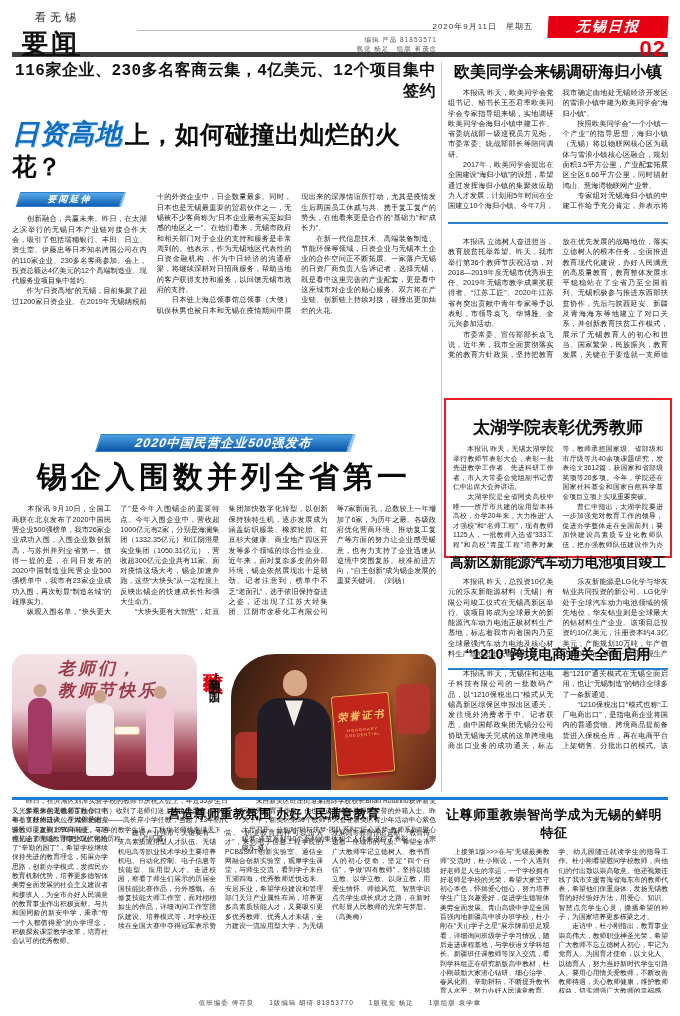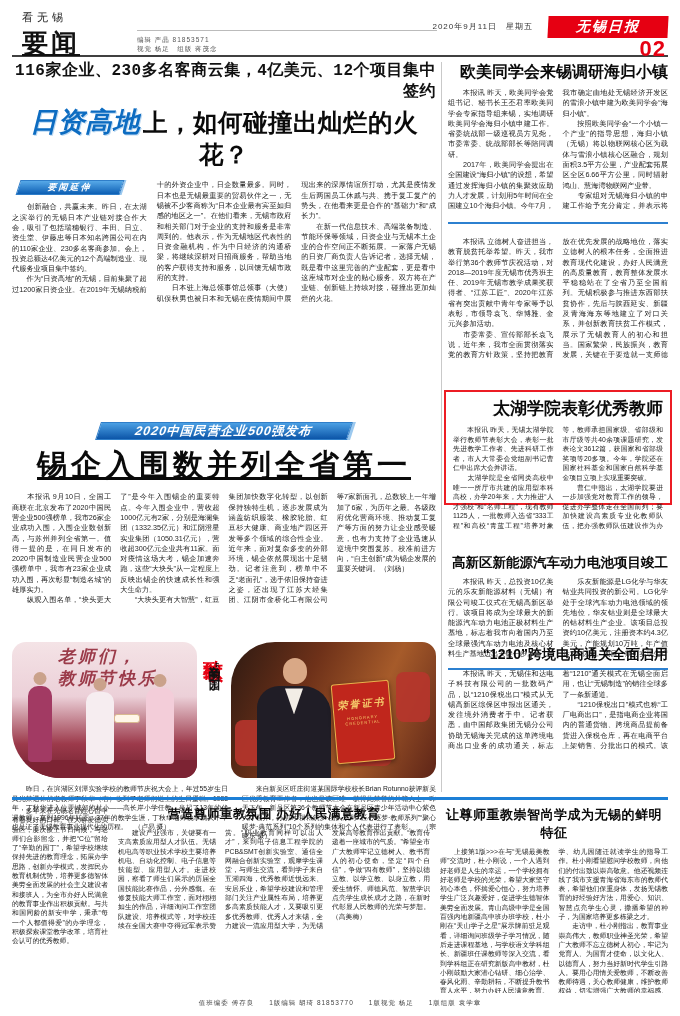--- a/index.html
+++ b/index.html
@@ -3,50 +3,50 @@
 <meta charset="utf-8">
 <style>
   * { margin:0; padding:0; box-sizing:border-box; }
   html,body { background:#e8e8e8; }
   .page {
     position:relative; width:680px; height:1016px; margin:0 auto;
     background:#fff; font-family:"Liberation Sans","DejaVu Sans",sans-serif;
     color:#1a1a1a; overflow:hidden;
   }
   
-  .masthead { position:absolute; left:12px; top:8px; width:656px; height:49px; border-bottom:2px solid #404040; }
+  .masthead { position:absolute; left:12px; top:8px; width:656px; height:49px; border-bottom:5px solid #404040;text-align:right; }
   .mh-section { position:absolute; left:10px; top:2px; }
   .mh-small { font-size:11px; letter-spacing:4px; color:#222; }
   .mh-big { font-size:26px; font-weight:bold; letter-spacing:3px; color:#111; margin-top:1px;text-decoration:underline; }
   .mh-credits { position:absolute; left:125px; top:22px; width:300px; border-top:1px solid #bbb; padding-top:4px;
     font-size:6.5px; color:#555; line-height:9px; letter-spacing:1px; }
   .mh-date { position:absolute; right:135px; top:13px; font-size:8px; color:#333; letter-spacing:1px; }
   .mh-logo { position:absolute; right:0; top:8px; width:120px; height:22px; background:#e60012;
     color:#fff; font-style:italic; font-weight:bold; font-size:14px; letter-spacing:2px;
     display:flex; align-items:center; justify-content:center; transform:skewX(-3deg); }
   .mh-page { position:absolute; right:2px; top:28px; font-size:22px; font-weight:bold; color:#e60012; letter-spacing:1px; }
   
   .col-divider { position:absolute; left:441px; top:62px; width:1px; height:730px; background:#c9c9c9; }
   .lead-region { position:absolute; left:12px; top:60px; width:424px; }
   
   .lead-kicker { text-align:right; font-size:16px; font-weight:bold; letter-spacing:.5px; color:#111;font-family:Liberation Mono, monospace; }
-  .lead-headline { text-align:center; font-size:24.5px; font-weight:900; letter-spacing:.5px; margin-top:4px; line-height:1.25; color:#0a0a0a; }
+  .lead-headline { text-align:left; font-size:24.5px; font-weight:900; letter-spacing:.5px; margin-top:16px; line-height:1.25; color:#0a0a0a; }
   .lead-highlight { color:#0d6cc1; font-style:italic; font-size:27px; margin-right:3px;
     text-shadow:1px 1px 0 #bcd9f2; }
   .lead-body-wrap { margin-top:10px; height:234px; column-count:3; column-gap:10px; overflow:hidden; }
   .tag-banner { width:104px; height:15px; margin:0 6px 7px 6px; background:linear-gradient(180deg,#57a9e8,#0d5fb4);
     transform:skewX(-18deg); color:#fff; font-size:9px; font-weight:bold; letter-spacing:2px;
     display:flex; align-items:center; justify-content:center; border:1px solid #2f7ec9; box-shadow:2px 0 0 #9cc9ef; }
   .bodytext { font-size:7.2px; line-height:10.3px; text-align:justify; white-space:pre-line; color:#222; }
   
   .s500 { margin-top:8px; }
   .s500-banner { width:252px; height:18px; margin:0 auto; background:linear-gradient(180deg,#4ba0e4,#0c55a8);
     transform:skewX(-18deg); color:#fff; font-size:12.5px; font-weight:bold; letter-spacing:1px;
     display:flex; align-items:center; justify-content:center; border:1px solid #2f7ec9; box-shadow:3px 0 0 #9cc9ef; }
-  .s500-headline { text-align:center; font-size:30px; font-weight:900; letter-spacing:4px; margin:5px 0 6px; color:#0a0a0a;text-decoration:underline; }
+  .s500-headline { text-align:center; font-size:30px; font-weight:900; letter-spacing:4px; margin:5px 0 6px; color:#0a0a0a; }
   .s500-body { height:140px; column-count:4; column-gap:9px; overflow:hidden; }
   
   .photo-row { margin-top:10px; display:flex; height:136px; }
   .photo-left { position:relative; width:185px; height:136px; overflow:hidden;
     border-radius:14px 14px 14px 48px;
     background:linear-gradient(180deg,#f4e3e6 0%,#ecd0d8 40%,#9c3a4b 75%,#6e1f2d 100%); }
   .ph-overlay { position:absolute; left:46px; top:4px; color:#8c1f2f; font-weight:bold; font-style:italic;
     font-size:17px; line-height:22px; letter-spacing:3px; opacity:.85; white-space:pre-line; }
   .fig { position:absolute; border-radius:10px 10px 4px 4px; }
   .fig .head { position:absolute; left:50%; top:-14px; transform:translateX(-50%); width:13px; height:13px; border-radius:50%; background:#caa28b; }
@@ -69,24 +69,24 @@
     color:#f5c96a; text-align:center; padding-top:14px; box-shadow:0 2px 5px rgba(0,0,0,.45); }
   .cert-title { font-size:10px; font-weight:bold; font-style:italic; letter-spacing:2px; }
   .cert-sub { font-size:4px; letter-spacing:1px; margin-top:4px; }
   .caption-row { display:flex; margin-top:6px; gap:14px; }
   .caption { font-size:6.8px; line-height:9.4px; text-align:justify; overflow:hidden; height:56px; color:#222; white-space:pre-line; }
   .cap-left { width:216px; }
   .cap-right { flex:1; }
   
   .right-col { position:absolute; left:448px; top:62px; width:220px; height:734px; }
   .rc-art { position:absolute; left:0; width:220px; }
-  .rc-head { text-align:right; font-weight:900; color:#0a0a0a; }
+  .rc-head { text-align:center; font-weight:900; color:#0a0a0a; }
   .rc-body { margin-top:5px; column-count:2; column-gap:9px; overflow:hidden; }
   .rc-sep { position:absolute; left:0; width:220px; height:2px; background:#2c80d0; }
-  .red-box { position:absolute; left:-4px; top:328px; width:228px; height:115px; border:2.5px solid #ec1c24; padding:5px 7px; background:#fff; }
+  .red-box { position:absolute; left:-4px; top:336px; width:228px; height:160px; border:2.5px solid #ec1c24; padding:16px 7px; background:#fff; }
   
   .band-line { position:absolute; left:12px; top:797px; width:656px; height:3px; background:#1c7fd6; }
   .bottom-band { position:absolute; left:12px; top:806px; width:656px; height:187px; display:flex; gap:10px; overflow:hidden; }
   .bb-col1 { width:96px; overflow:hidden; }
   .bb-art1 { width:312px; }
   .bb-art2 { flex:1; }
   .bb-head { text-align:center; font-size:12.5px; font-weight:900; letter-spacing:.5px; color:#0a0a0a; margin-bottom:5px; }
   .bb-body1 { column-count:3; column-gap:9px; height:162px; overflow:hidden; }
   .bb-body2 { column-count:2; column-gap:9px; height:160px; overflow:hidden; }
   .bb-small { font-size:6.8px; line-height:9.3px; text-align:justify; white-space:pre-line; color:#222; }

